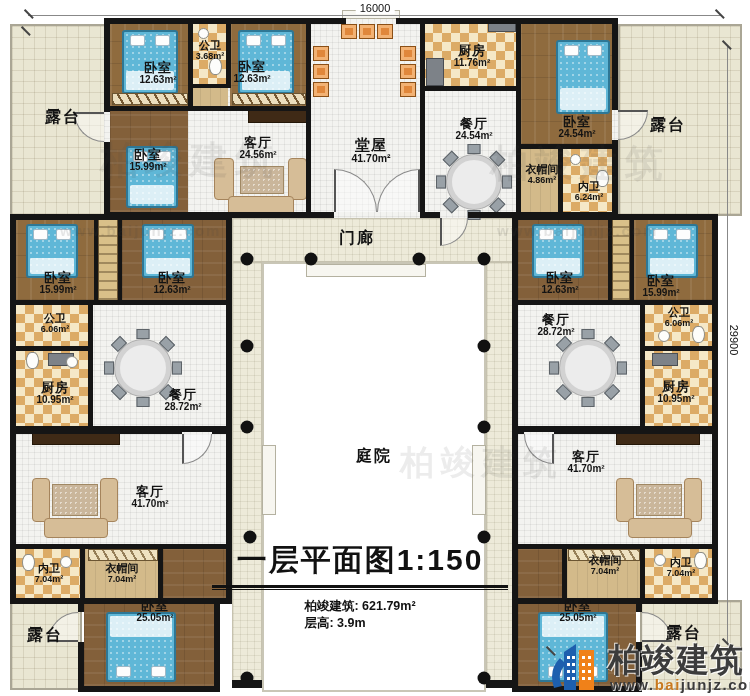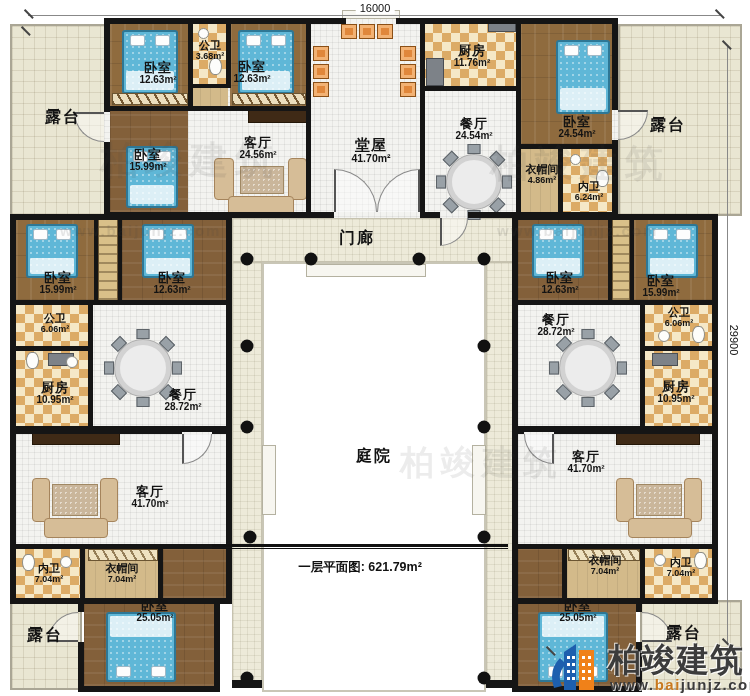--- a/index.html
+++ b/index.html
@@ -521,24 +521,26 @@
   <div class="dimtick" style="left:714px;top:13px;"></div>
   <div class="dimtext" style="left:375px;top:8px;">16000</div>
   <div class="dimline" style="left:727px;top:46px;width:1px;height:598px;"></div>
   <div class="dimtick" style="left:721px;top:44px;"></div>
   <div class="dimtick" style="left:721px;top:642px;"></div>
   <div class="dimtext vert" style="left:734px;top:340px;">29900</div>
   <div class="dimtick" style="left:20px;top:30px;"></div>
   <div class="dimtick" style="left:545px;top:650px;"></div>
 
   <div id="titleblock">
+    <div class="t1"><span>一层平面图</span><span>1:150</span></div>
     <div class="rule"></div>
     <div class="rule2"></div>
     <div class="stats">
-      <div>一层平面图: 621.79m²</div>
+      <div>柏竣建筑: 621.79m²</div>
+      <div>层高: 3.9m</div>
     </div>
   </div>
 
   <div id="logo">
     <span style="position:absolute;left:0;top:0;">
       <svg width="56" height="58" viewBox="0 0 56 58">
         <path d="M4 52 Q-2 34 10 22 L16 28 Q6 38 12 50 Z" fill="#1d5fae"></path>
         <path d="M14 54 L14 16 L26 8 L26 54 Z" fill="#1d5fae"></path>
         <rect x="29" y="14" width="15" height="40" fill="#f08119"></rect>
         <g fill="#ffffff">

